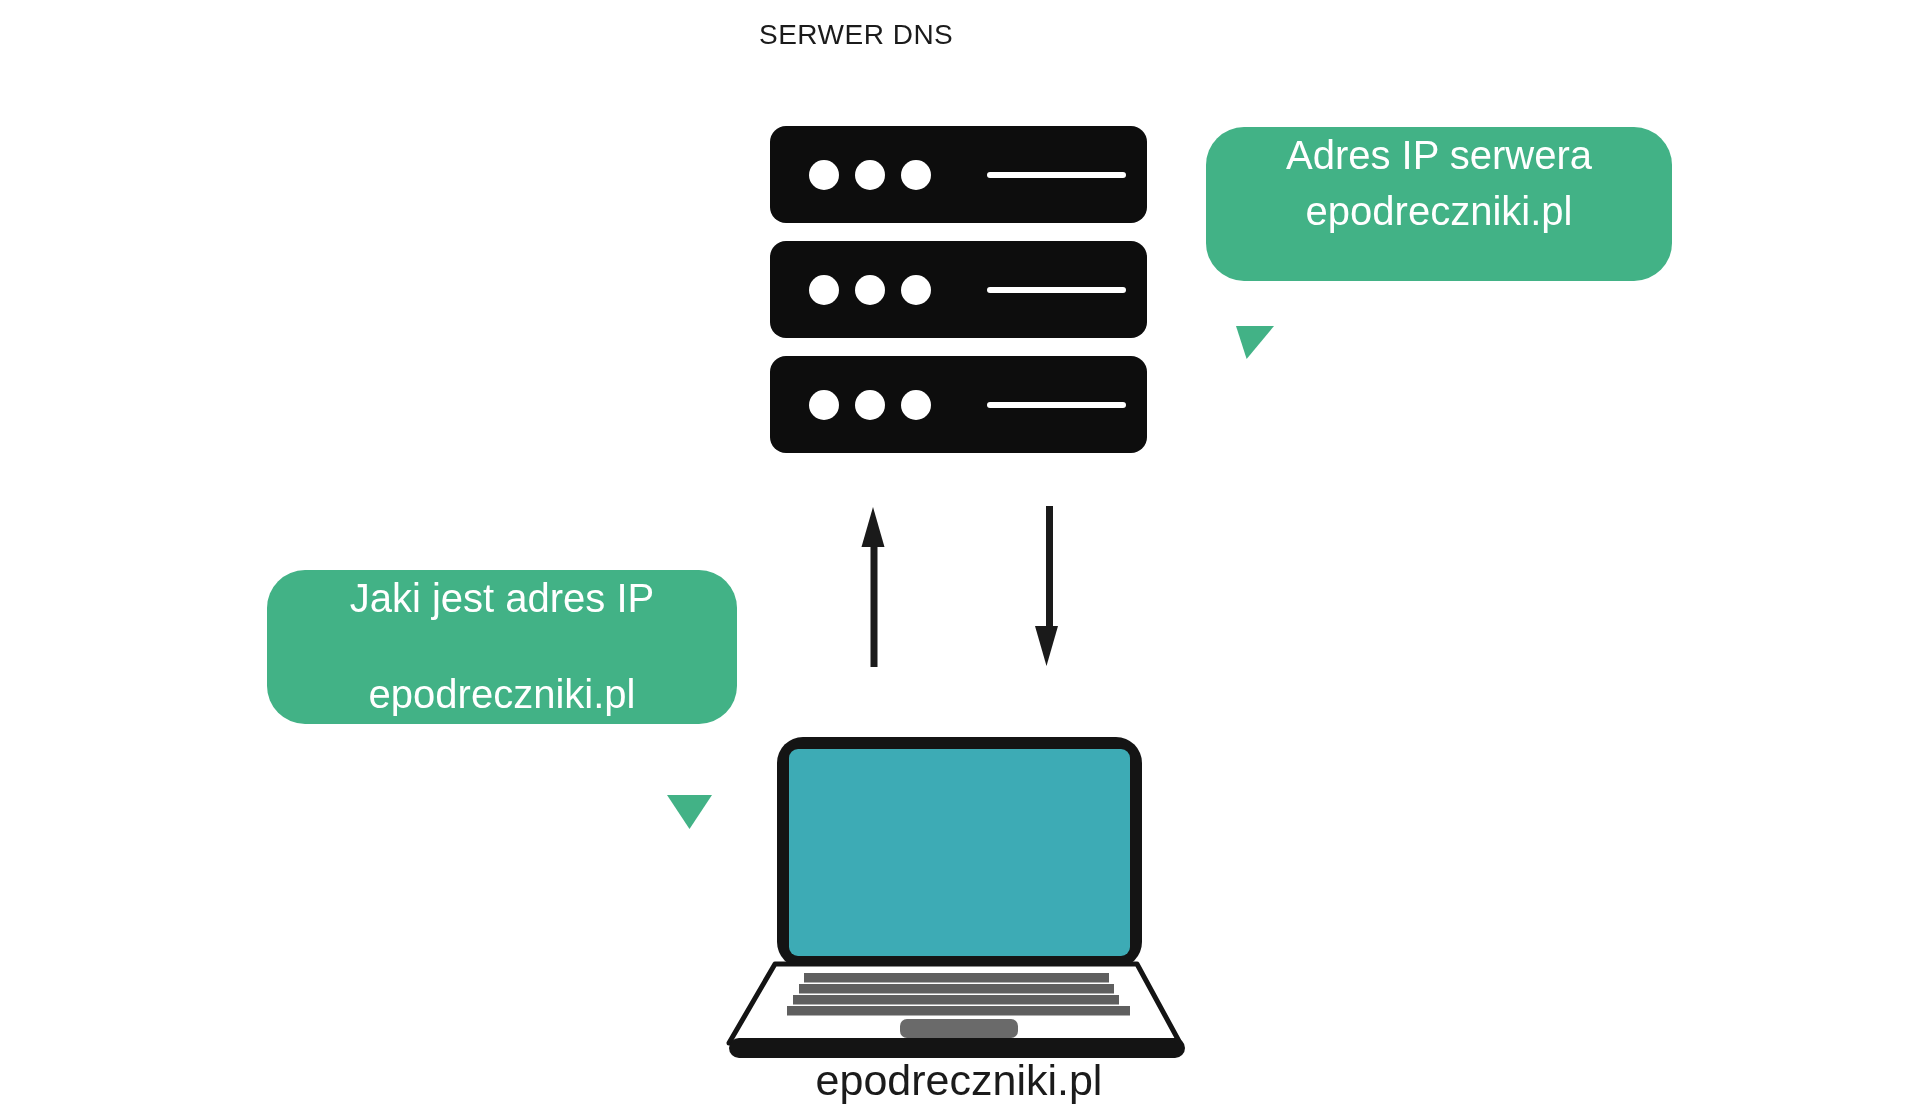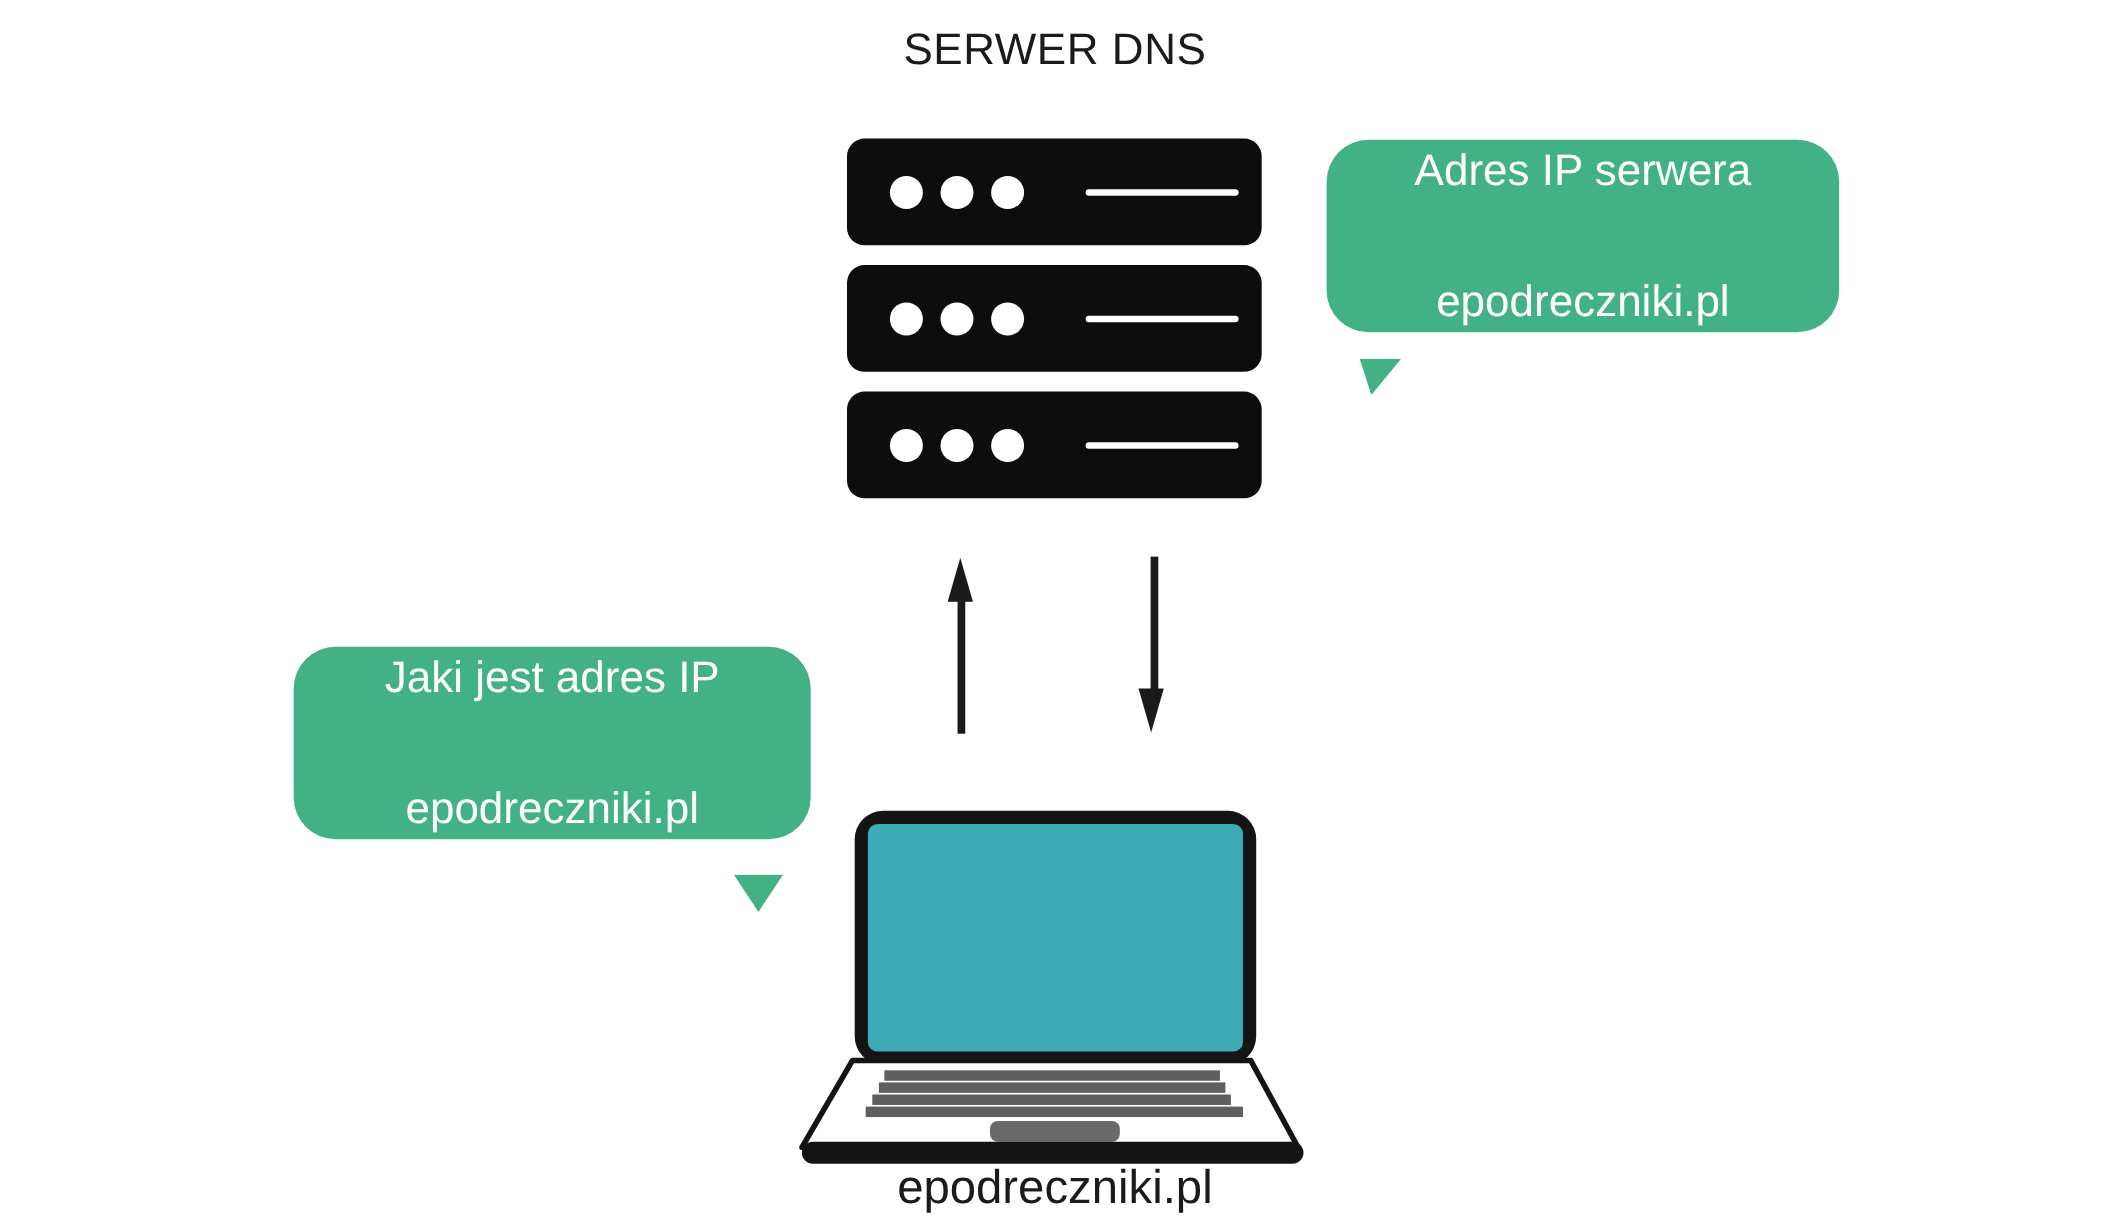--- a/index.html
+++ b/index.html
@@ -6,22 +6,22 @@
   body {
     width: 1920px; height: 1110px;
     background: #ffffff;
     font-family: "Liberation Sans", "DejaVu Sans", sans-serif;
     overflow: hidden;
   }
   .stage { position: relative; width: 1920px; height: 1110px; background: var(--bg, #fff); }
 
   
   .diagram-title {
-    position: absolute; left: 759px; top: 18px; width: 400px;
-    text-align: center; font-size: 40px; line-height: 54px;
+    position: absolute; left: 759px; top: 8px; width: 400px;
+    text-align: left; font-size: 28px; line-height: 54px;
     color: var(--ink, #1b1b1b); letter-spacing: 0.5px; white-space: nowrap;
   }
 
   
   .server-unit {
     position: absolute; left: 770px; width: 377px; height: 97px;
     background: var(--black, #0d0d0d); border-radius: 16px;
   }
   .server-unit.u1 { top: 126px; }
   .server-unit.u2 { top: 241px; }
@@ -33,27 +33,27 @@
   .server-dot.d1 { left: 39px; }
   .server-dot.d2 { left: 85px; }
   .server-dot.d3 { left: 131px; }
   .server-line {
     position: absolute; left: 217px; top: 46px; width: 139px; height: 6px;
     background: #ffffff; border-radius: 3px;
   }
 
   
   .bubble {
-    position: absolute; width: 466px; height: 175px;
+    position: absolute; width: 466px; height: 154px;
     background: var(--green, #42b286); border-radius: 38px;
     color: #ffffff; font-size: 40px; line-height: 56px; text-align: center;
-    display: flex; flex-direction: column; justify-content: space-between;
+    display: flex; flex-direction: column; justify-content: flex-start;
   }
   .bubble-right { left: 1206px; top: 127px; width: 466px; }
-  .bubble-left  { left: 267px;  top: 588px; width: 470px; }
+  .bubble-left  { left: 267px;  top: 570px; width: 470px; gap: 40px; }
   .bubble-tail { position: absolute; background: var(--green, #42b286); }
   .tail-right {
     left: 1236px; top: 326px; width: 38px; height: 33px;
     clip-path: polygon(0 0, 28% 100%, 100% 0);
   }
   .tail-left {
     left: 667px; top: 795px; width: 45px; height: 34px;
     clip-path: polygon(0 0, 50% 100%, 100% 0);
   }
 

